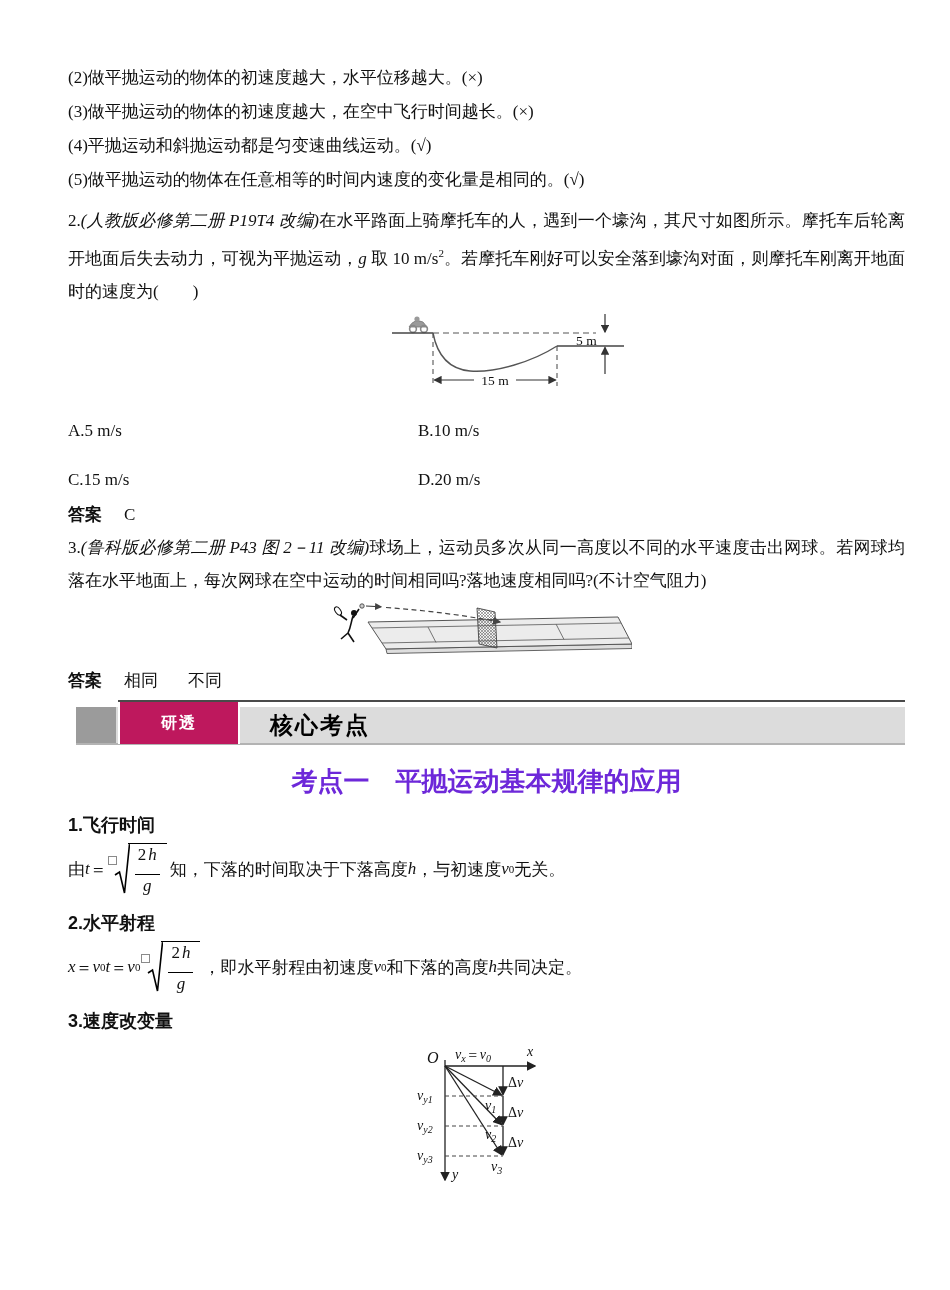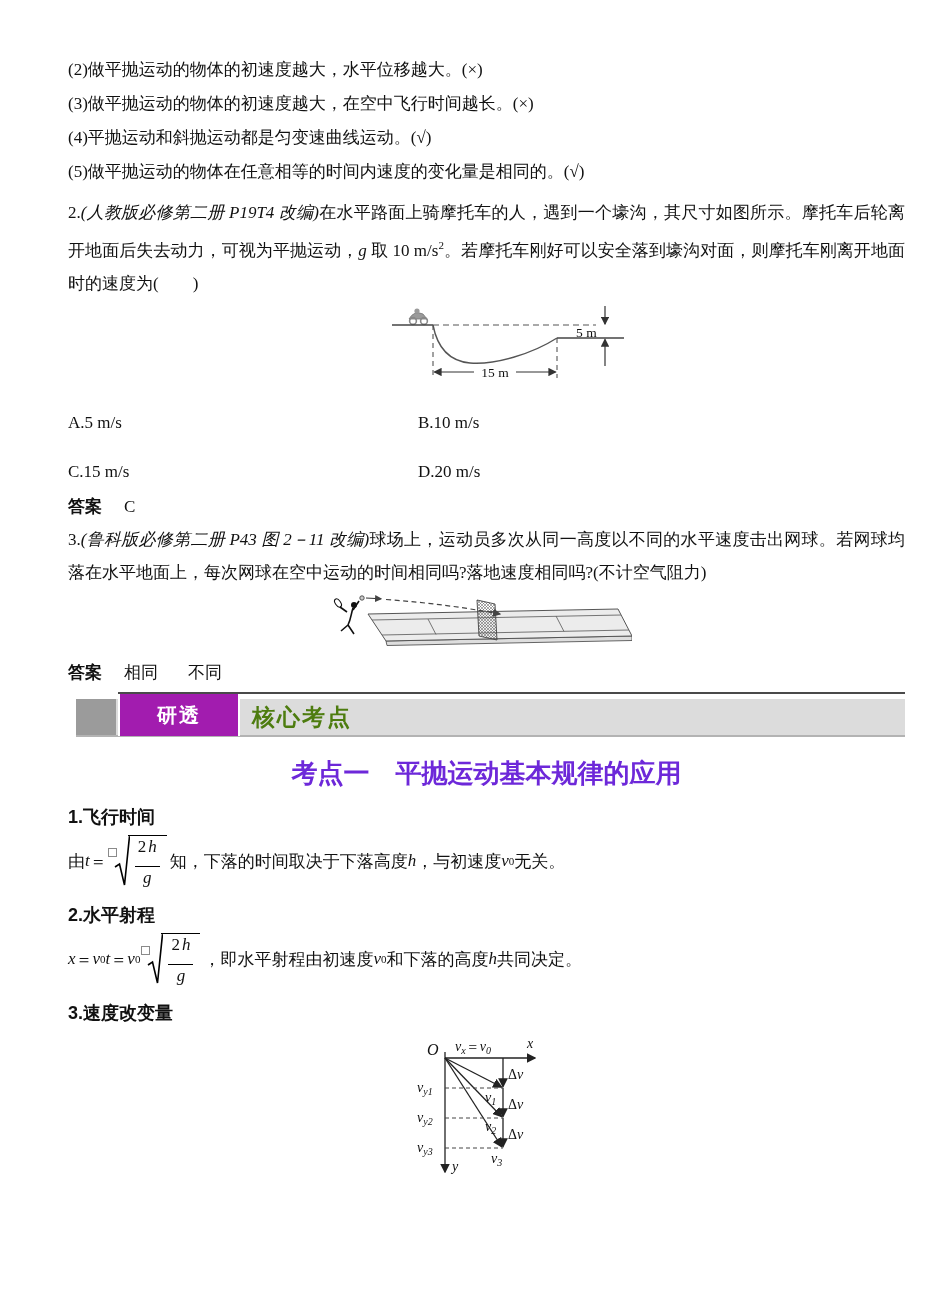--- a/index.html
+++ b/index.html
@@ -3,21 +3,21 @@
 <meta charset="utf-8">
 <style>
   html,body{margin:0;padding:0;}
   body{
     width:950px;height:1290px;background:#ffffff;overflow:hidden;
     font-family:"Liberation Serif","DejaVu Serif",serif;color:#111;
   }
   .page{padding:60px 45px 0 68px;width:837px;}
 
   
-  p.stmt{margin:0 0 15px 0;font-size:17px;line-height:19px;}
+  p.stmt{margin:8px 0 15px 0;font-size:17px;line-height:19px;}
 
   
   p.body{margin:0;font-size:17px;line-height:33px;text-align:justify;}
   .q2{margin-top:14px;}
   .q3{margin-top:2px;}
   .kai{font-style:italic;}
   .it{font-style:italic;}
   .sup{font-size:11px;vertical-align:7px;}
   .fsub{font-size:11px;vertical-align:-4px;}
 
@@ -35,28 +35,28 @@
   .answer{font-size:17px;margin:2px 0 0 0;height:33px;line-height:33px;}
   .ans-label{font-family:"Liberation Sans","DejaVu Sans",sans-serif;font-weight:bold;margin-right:22px;}
   .ans-val{margin-right:30px;}
 
   
   .banner{position:relative;height:46px;margin-top:3px;}
   .banner .bar{position:absolute;left:8px;right:0;top:7px;height:36px;background:#dcdcdc;border-bottom:2px solid #b3b3b3;}
   .banner .leftblock{position:absolute;left:8px;top:7px;width:40px;height:36px;background:#9b9b9b;}
   .banner .topline{position:absolute;left:50px;right:0;top:0;height:2px;background:#4a4a4a;}
   .banner .tag{
-    position:absolute;left:50px;top:2px;width:118px;height:42px;background:#a21caf;
+    position:absolute;left:50px;top:2px;width:118px;height:42px;background:#be185d;
     border-left:2px solid #fff;border-right:2px solid #fff;
     color:#fff;font-family:"Liberation Sans","DejaVu Sans",sans-serif;font-weight:bold;
-    font-size:20px;display:flex;align-items:center;justify-content:center;letter-spacing:2px;
+    font-size:16px;display:flex;align-items:center;justify-content:center;letter-spacing:2px;
   }
   .banner .title{
-    position:absolute;left:184px;top:7px;height:44px;line-height:36px;
-    font-family:"Liberation Sans","DejaVu Sans",sans-serif;font-weight:bold;font-size:23px;color:#4d7c0f;letter-spacing:2px;
+    position:absolute;left:202px;top:7px;height:44px;line-height:36px;
+    font-family:"Liberation Sans","DejaVu Sans",sans-serif;font-weight:bold;font-size:23px;color:#000000;letter-spacing:2px;
   }
 
   
   .kaodian{margin:18px 0 0 0;text-align:center;font-family:Liberation Serif, serif;
     font-weight:bold;font-size:26px;line-height:36px;color:#6d28d9;}
   .pt-title{margin:14px 0 0 0;font-family:"Liberation Sans","DejaVu Sans",sans-serif;
     font-weight:bold;font-size:18px;line-height:22px;}
 
   
   .frow{display:flex;align-items:center;font-size:17px;margin:4px 0 0 0;height:58px;white-space:nowrap;}

